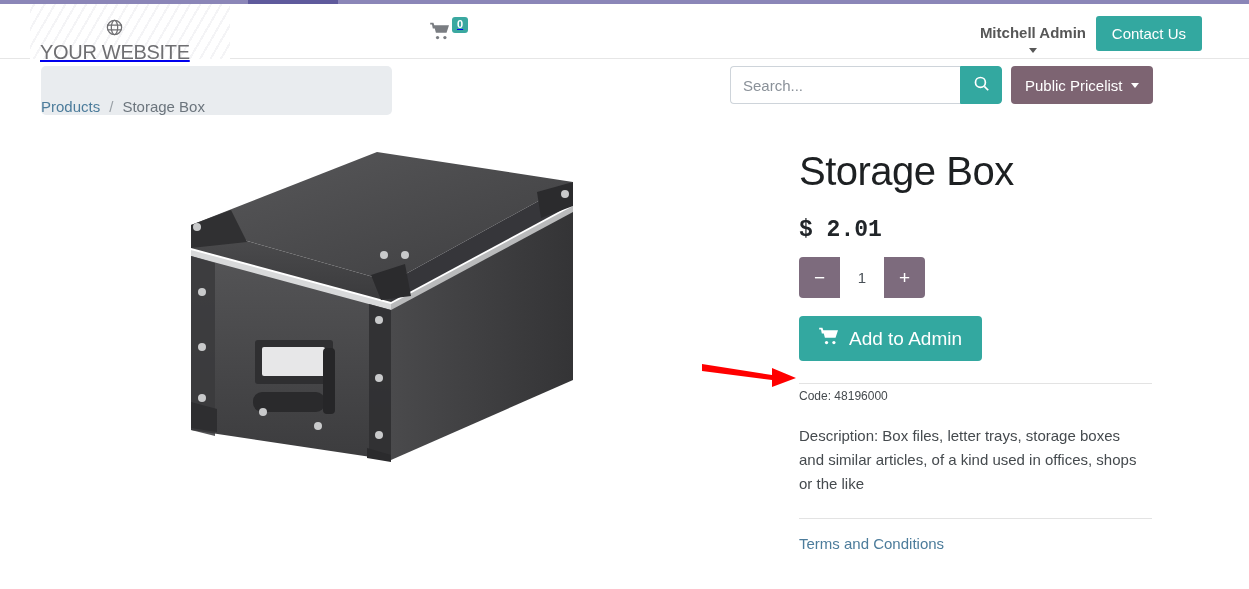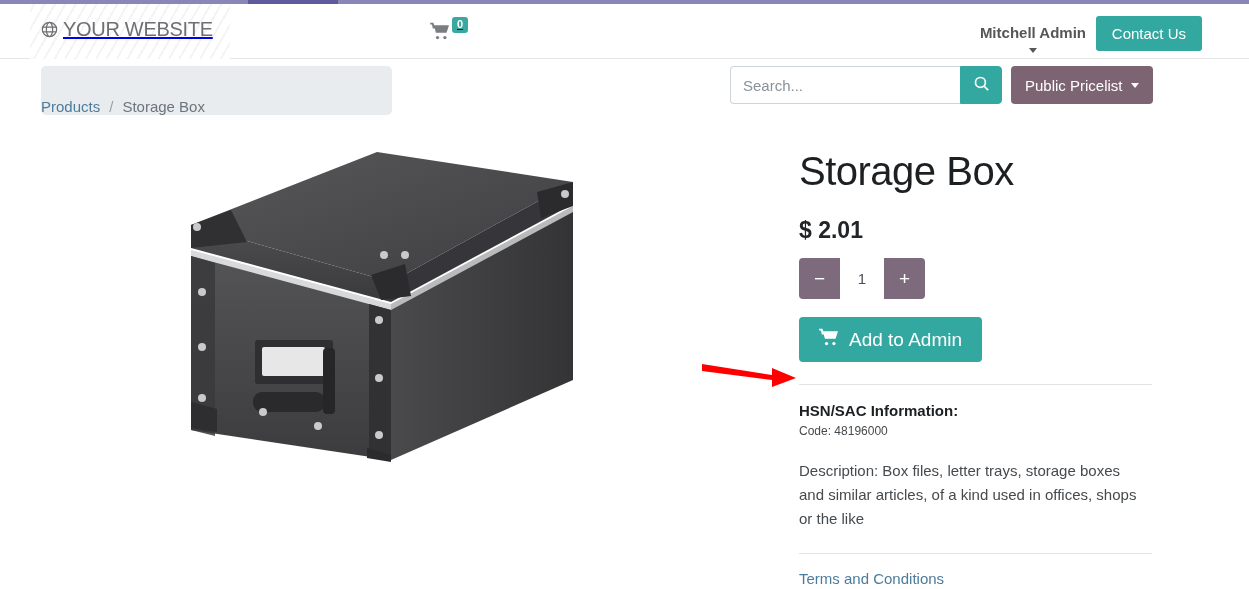--- a/index.html
+++ b/index.html
@@ -36,21 +36,21 @@
     width: 200px; height: 55px;
     background: repeating-linear-gradient(
       -60deg,
       #ffffff 0px, #ffffff 7px,
       #f4f4f6 7px, #f4f4f6 9px
     );
     pointer-events: none;
   }
   .brand {
     position: absolute; left: 40px; top: 14px;
-    display: flex; align-items: center; gap: 4px;
+    display: flex; align-items: center; gap: 4px; flex-direction: column;
   }
   .globe-icon { display: block; }
   .brand-text {
     font-size: 20px; letter-spacing: -0.3px;
     color: #6f6f72; font-weight: 400;
     font-family: "Liberation Sans", sans-serif;
   }
   .nav {
     position: absolute; left: 222px; top: 20px;
     display: flex; gap: 21px;
@@ -158,21 +158,21 @@
   }
 
   .product-title {
     margin: 45px 0 0 69px;
     font-size: 40px; font-weight: 400;
     color: #1d2022; line-height: 1.1;
     letter-spacing: -0.5px;
   }
   .price {
     margin: 24px 0 0 69px;
-    font-size: 23px; font-weight: 700; color: #212529;
+    font-size: 23px; font-weight: 700; color: #212529; font-family: Liberation Mono, monospace;
   }
 
   .qty-stepper {
     margin: 14px 0 0 69px;
     display: inline-flex;
     border-radius: 4px;
     overflow: hidden;
     width: 126px; height: 41px;
   }
   .qty-btn {
@@ -391,21 +391,20 @@
         <path d="M0 1h4l1 3h18l-3 9H7L5.6 8H3.2L2.2 3H0z"></path>
         <circle cx="9" cy="19" r="2"></circle>
         <circle cx="18" cy="19" r="2"></circle>
       </svg>
     </span>
     <span>Add to Admin</span>
   </button>
 
   <div class="divider"></div>
 
-  <div class="hsn-title">HSN/SAC Information:</div>
   <div class="hsn-code">Code: 48196000</div>
   <div class="hsn-desc">Description: Box files, letter trays, storage boxes and similar articles, of a kind used in offices, shops or the like</div>
 
   <div class="divider"></div>
 
   <a class="terms-link" href="#">Terms and Conditions</a>
   
   
 </div>
 

